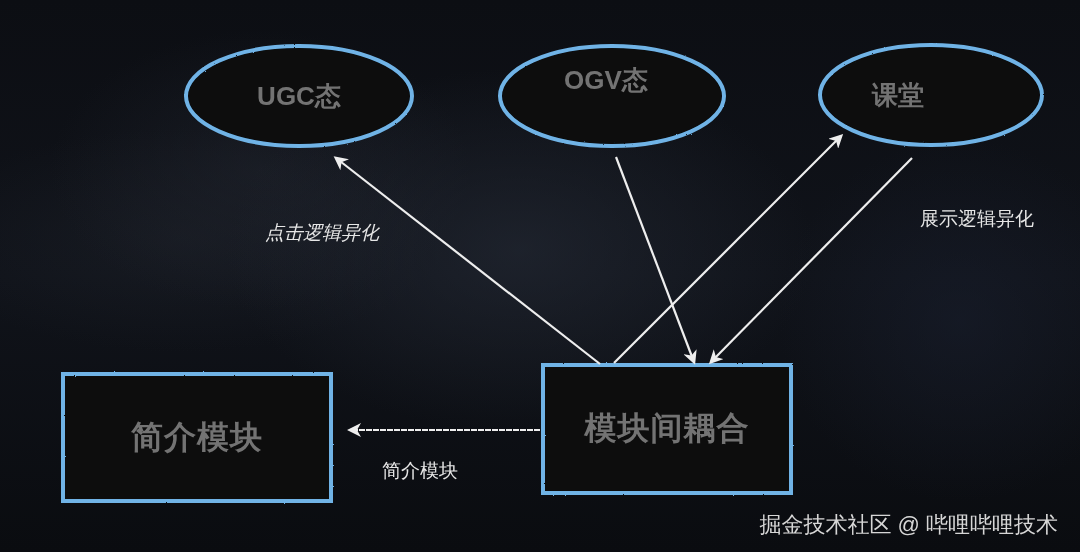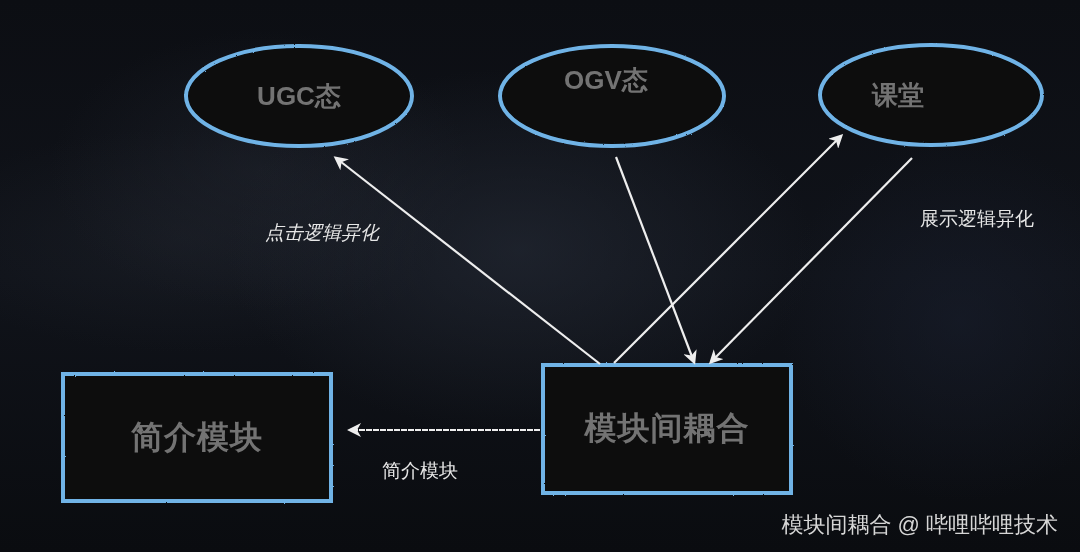--- a/index.html
+++ b/index.html
@@ -68,13 +68,13 @@
 <div class="node-text ellipse-label" style="left:500px;top:54px;width:212px;height:52px;">OGV态</div>
 <div class="node-text ellipse-label" style="left:775px;top:69px;width:246px;height:52px;">课堂</div>
 
 <div class="node-text box-label" style="left:63px;top:374px;width:268px;height:127px;">简介模块</div>
 <div class="node-text box-label" style="left:543px;top:365px;width:248px;height:128px;">模块间耦合</div>
 
 <div class="edge-label" style="left:265px;top:220px;font-style:italic;">点击逻辑异化</div>
 <div class="edge-label" style="left:884px;top:206px;margin-left:36px;">展示逻辑异化</div>
 <div class="edge-label" style="left:382px;top:458px;">简介模块</div>
 
-<div class="watermark">模块间耦合 @ 哔哩哔哩技术</div>
+<div class="watermark">掘金技术社区 @ 哔哩哔哩技术</div>
 
 </body></html>

